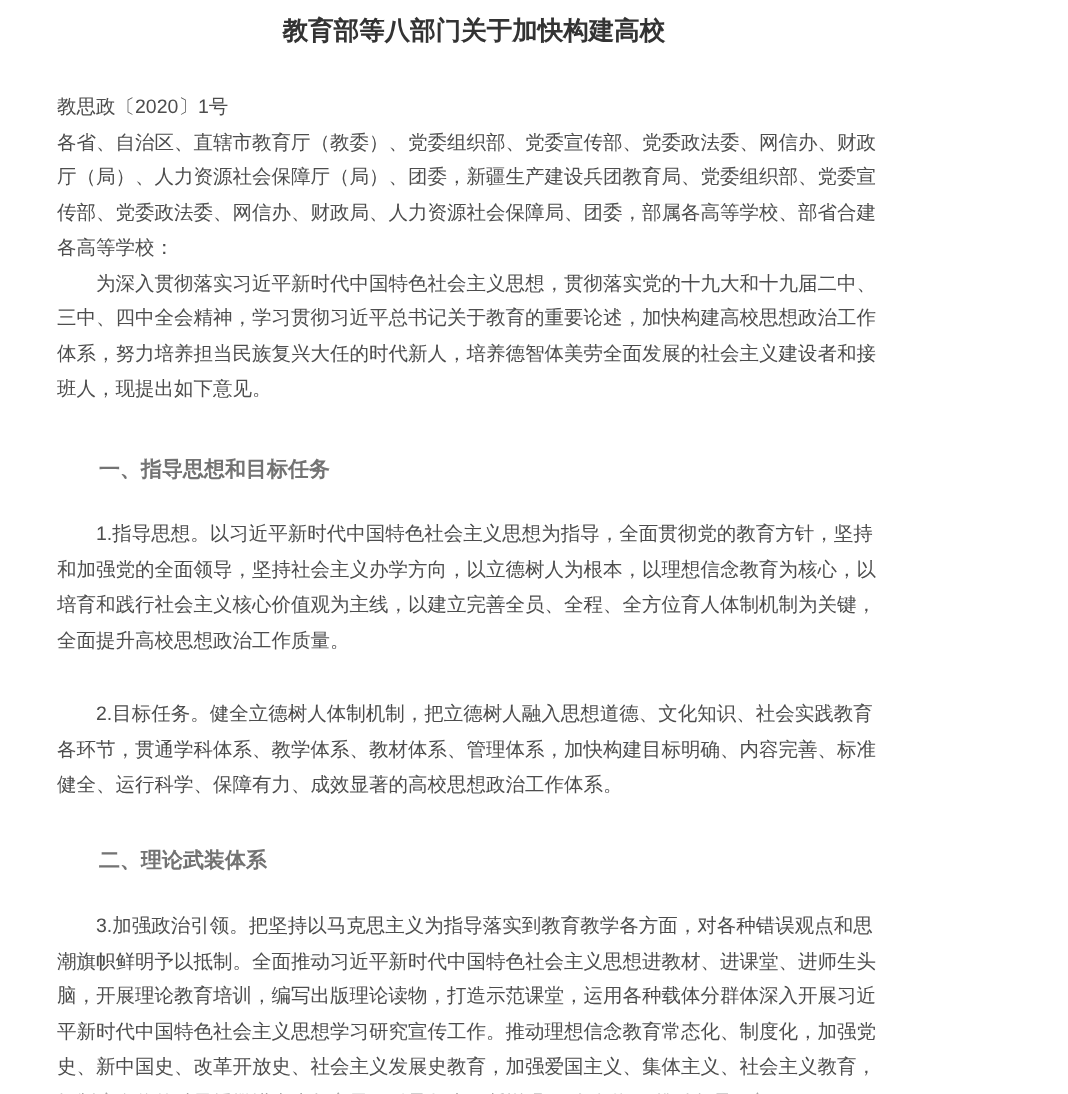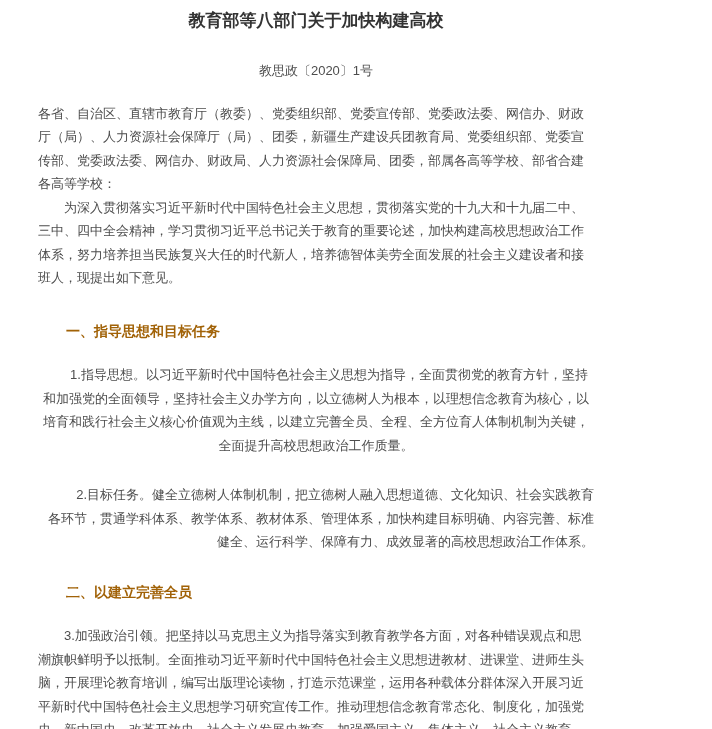--- a/index.html
+++ b/index.html
@@ -27,37 +27,37 @@
     margin: 10px 0 0 0;
     text-align: center;
     font-size: 17px;
     line-height: 21px;
     font-weight: bold;
     color: #333333;
   }
   .doc-title span { display: block; }
   .doc-number {
     margin: 28px 0 0 0;
-    text-align: center;
+    text-align: left;
     color: #4d4d4d;
   }
   p { margin: 0; }
-  .recipients { margin-top: 19px; }
+  .recipients { }
   .intro      { text-indent: 2em; }
   .sec-heading {
     margin: 0;
     font-size: 14px;
     line-height: 23.5px;
     font-weight: bold;
-    color: #a16207;
+    color: #737373;
     text-indent: 2em;
   }
   .heading-1  { margin-top: 30px; }
-  .para-1     { margin-top: 20px; text-indent: 2em; text-align: center; }
-  .para-2     { margin-top: 26px; text-indent: 2em; text-align: right; }
+  .para-1     { margin-top: 20px; text-indent: 2em; }
+  .para-2     { margin-top: 26px; text-indent: 2em; }
   .heading-2  { margin-top: 27px; }
   .para-3     { margin-top: 20px; text-indent: 2em; }
 </style>
 </head>
 <body>
 
 <div class="page">
 
   <h1 class="doc-title">
     <span>教育部等八部门关于加快构建高校</span>
@@ -68,17 +68,17 @@
   <p class="recipients">各省、自治区、直辖市教育厅（教委）、党委组织部、党委宣传部、党委政法委、网信办、财政厅（局）、人力资源社会保障厅（局）、团委，新疆生产建设兵团教育局、党委组织部、党委宣传部、党委政法委、网信办、财政局、人力资源社会保障局、团委，部属各高等学校、部省合建各高等学校：</p>
 
   <p class="intro">为深入贯彻落实习近平新时代中国特色社会主义思想，贯彻落实党的十九大和十九届二中、三中、四中全会精神，学习贯彻习近平总书记关于教育的重要论述，加快构建高校思想政治工作体系，努力培养担当民族复兴大任的时代新人，培养德智体美劳全面发展的社会主义建设者和接班人，现提出如下意见。</p>
 
   <h2 class="sec-heading heading-1">一、指导思想和目标任务</h2>
 
   <p class="para-1">1.指导思想。以习近平新时代中国特色社会主义思想为指导，全面贯彻党的教育方针，坚持和加强党的全面领导，坚持社会主义办学方向，以立德树人为根本，以理想信念教育为核心，以培育和践行社会主义核心价值观为主线，以建立完善全员、全程、全方位育人体制机制为关键，全面提升高校思想政治工作质量。</p>
 
   <p class="para-2">2.目标任务。健全立德树人体制机制，把立德树人融入思想道德、文化知识、社会实践教育各环节，贯通学科体系、教学体系、教材体系、管理体系，加快构建目标明确、内容完善、标准健全、运行科学、保障有力、成效显著的高校思想政治工作体系。</p>
 
-  <h2 class="sec-heading heading-2">二、以建立完善全员</h2>
+  <h2 class="sec-heading heading-2">二、理论武装体系</h2>
 
   <p class="para-3">3.加强政治引领。把坚持以马克思主义为指导落实到教育教学各方面，对各种错误观点和思潮旗帜鲜明予以抵制。全面推动习近平新时代中国特色社会主义思想进教材、进课堂、进师生头脑，开展理论教育培训，编写出版理论读物，打造示范课堂，运用各种载体分群体深入开展习近平新时代中国特色社会主义思想学习研究宣传工作。推动理想信念教育常态化、制度化，加强党史、新中国史、改革开放史、社会主义发展史教育，加强爱国主义、集体主义、社会主义教育，把制度自信的种子播撒进青少年心灵，引导师生不断增强“四个自信”。推动领导干部、“两</p>
 
 </div>
 
 </body></html>

